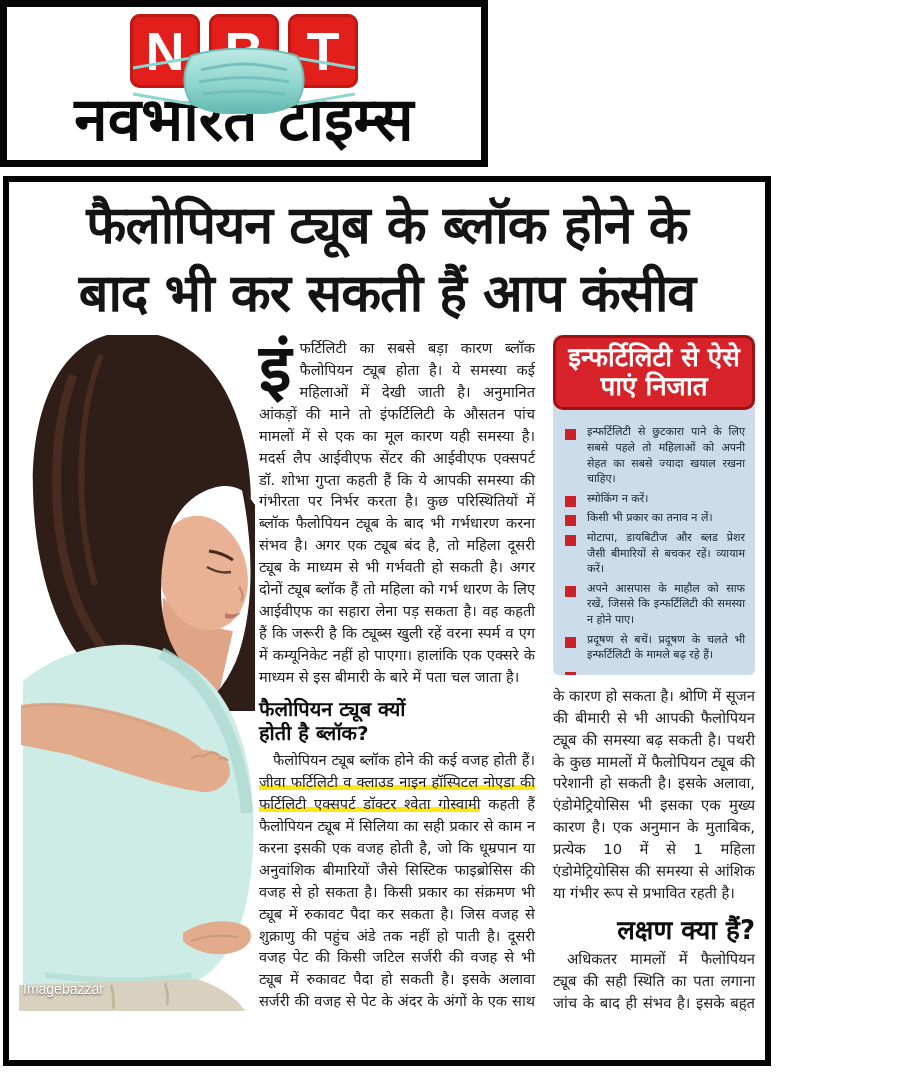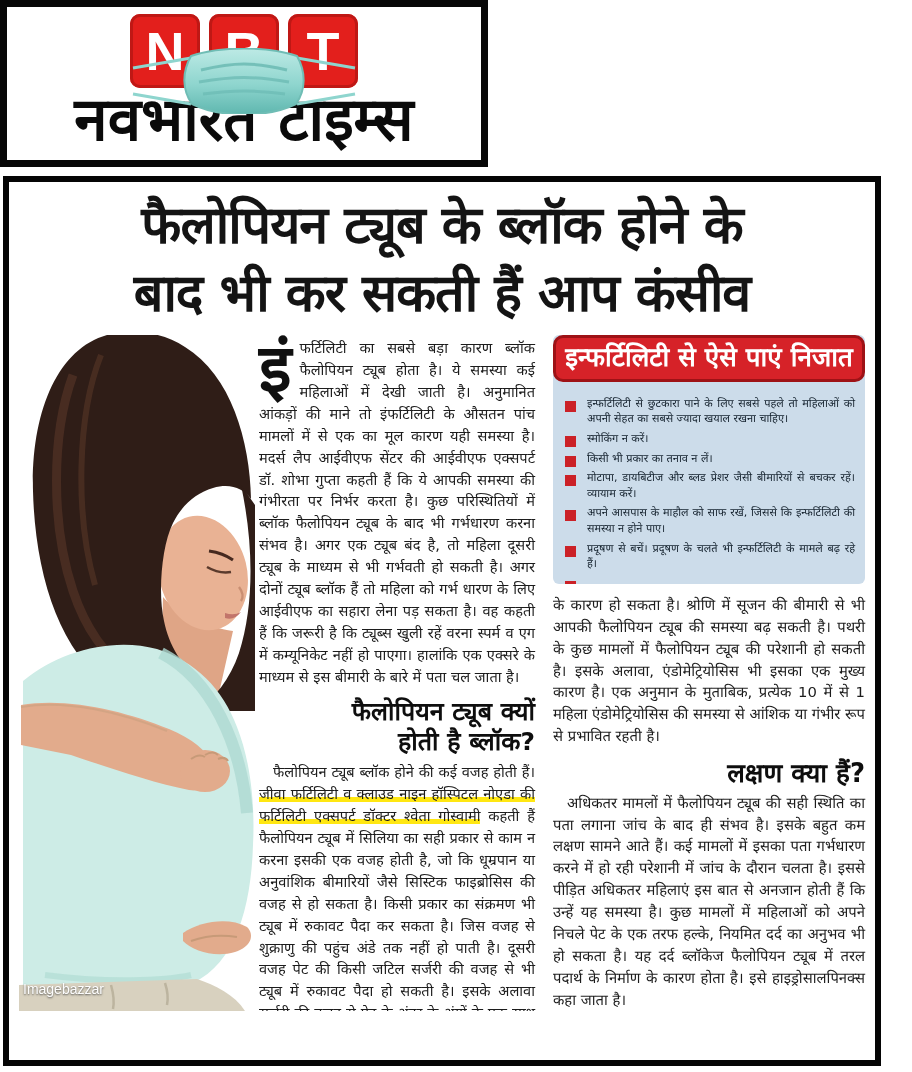--- a/index.html
+++ b/index.html
@@ -28,21 +28,21 @@
     position:absolute;left:50%;top:34px;transform:translateX(-50%);
     width:230px;height:66px;pointer-events:none;
   }
   .masthead-name{
     font-size:60px;font-weight:bold;color:#0a0a0a;line-height:1.05;
     letter-spacing:0px;margin-top:0px;white-space:nowrap;
   }
 
   
   .article-box{
-    position:absolute;left:3px;top:176px;width:878px;height:890px;
+    position:absolute;left:3px;top:176px;width:768px;height:890px;
     box-sizing:border-box;border:6px solid #050505;background:#fff;
     overflow:hidden;
   }
   .headline{
     text-align:center;font-weight:bold;color:#141414;
     font-size:52px;line-height:1.3;padding:10px 8px 2px 8px;
     letter-spacing:-1px;
   }
   .headline div{white-space:nowrap;}
 
@@ -61,22 +61,22 @@
   .mid-col{
     width:288px;flex:none;box-sizing:border-box;
     padding:2px 8px 0 4px;text-align:justify;
     font-size:14.6px;line-height:1.5;overflow:hidden;height:676px;
   }
   .dropcap{
     float:left;font-size:66px;line-height:.85;font-weight:bold;
     margin:4px 8px 0 0;color:#101010;
   }
   .why-heading{
-    margin:10px 0 4px 0;text-align:right;font-weight:bold;
-    font-size:25px;line-height:1.2;color:#0e0e0e;
+    margin:10px 0 4px 0;text-align:left;font-weight:bold;
+    font-size:20px;line-height:1.2;color:#0e0e0e;
   }
   .hl{
     background-image:linear-gradient(to top,#ffe712 0,#ffe712 30%,rgba(255,231,18,0) 30%);
   }
   .para{margin:0;text-indent:14px;}
   .para-noindent{margin:0;}
 
   .right-col{
     flex:1;box-sizing:border-box;padding:0 2px 0 10px;
     text-align:justify;font-size:14.8px;line-height:1.48;overflow:hidden;height:676px;

